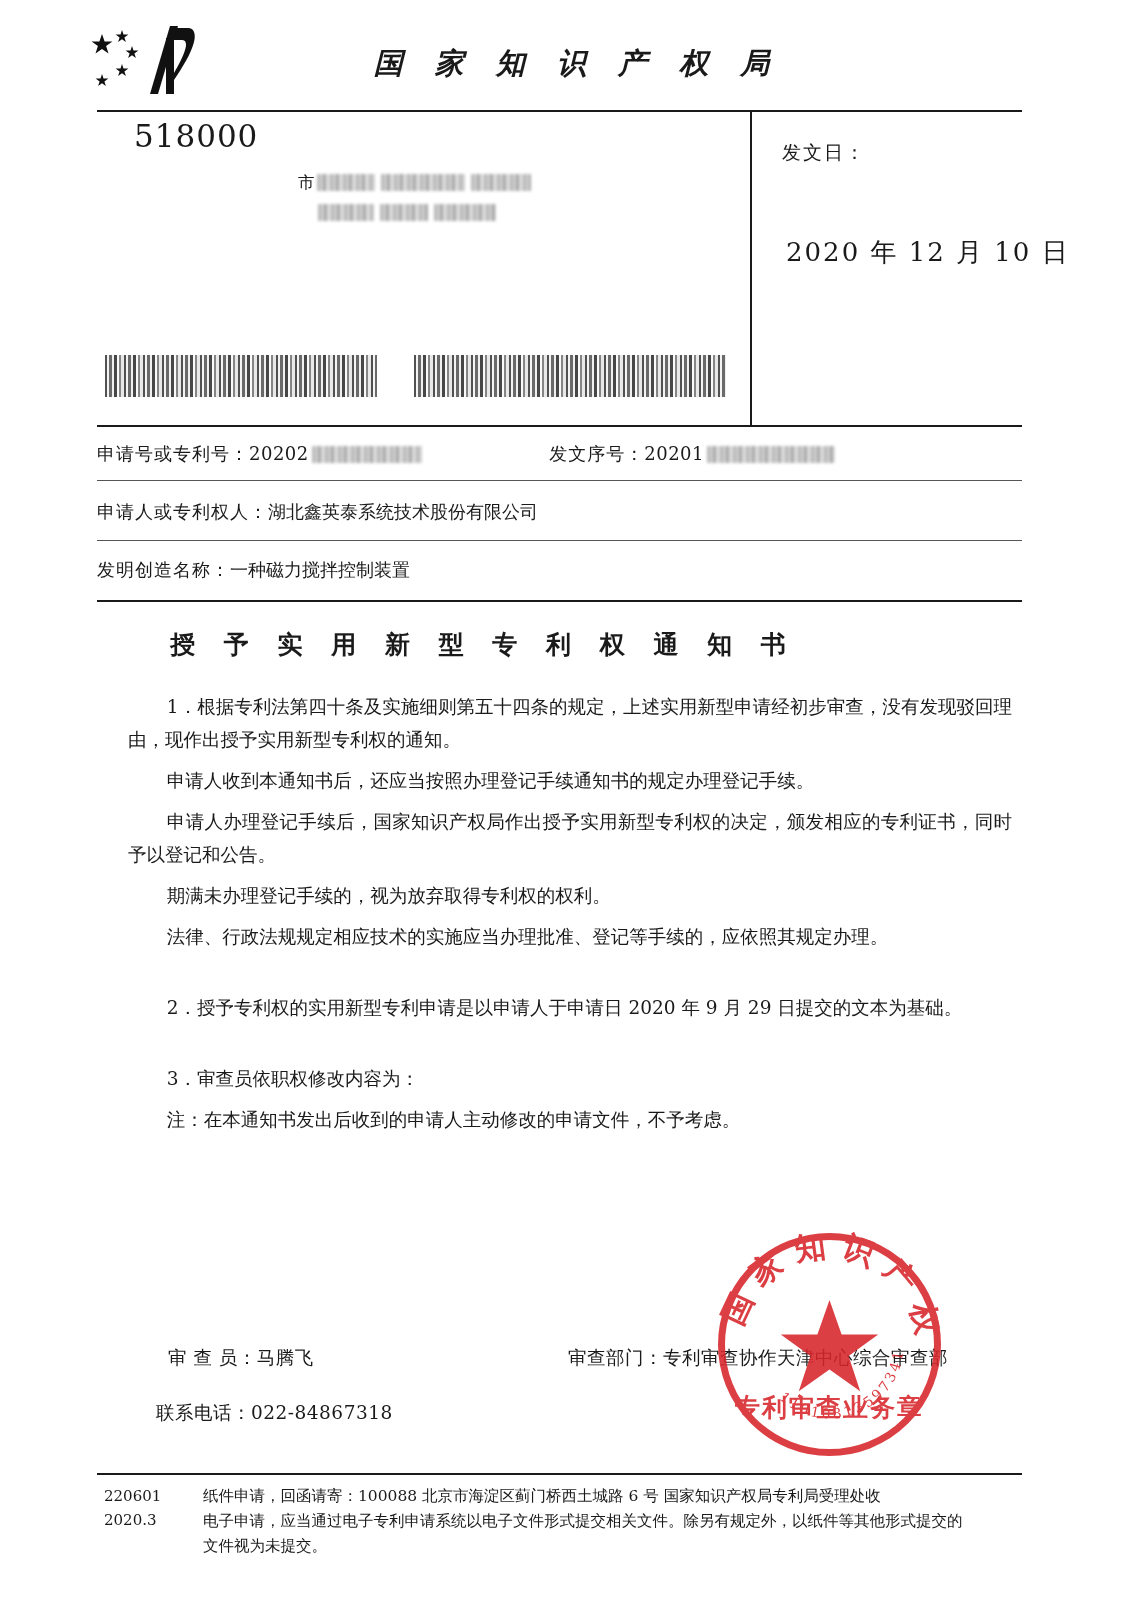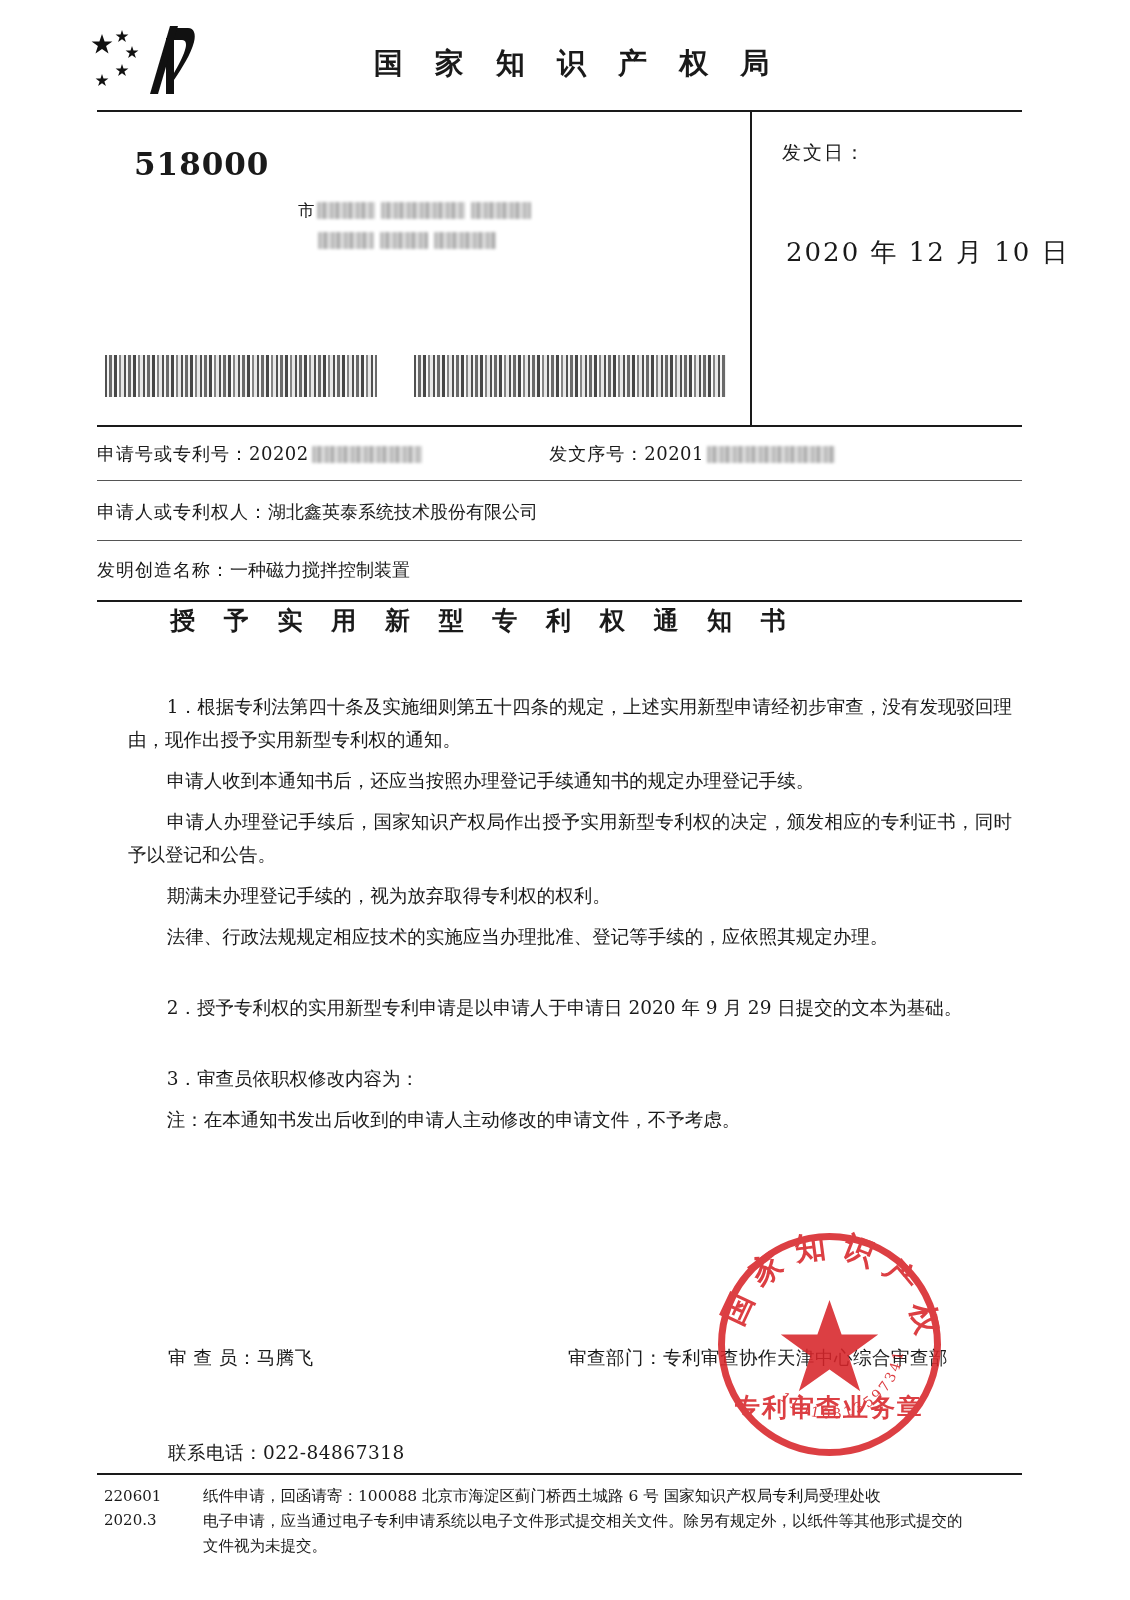--- a/index.html
+++ b/index.html
@@ -14,20 +14,21 @@
   }
   .page {
     position:relative;
     width:1130px; height:1600px;
     padding:0;
   }
   
   .header {
     position:relative;
     height:108px;
+    font-style:italic;
   }
   .logo {
     position:absolute; left:78px; top:24px;
     width:118px; height:72px;
   }
   .org-title {
     position:absolute; left:0; top:44px; width:1130px;
     text-align:center;
     font-size:29px; font-weight:bold;
     letter-spacing:11px;
@@ -39,22 +40,22 @@
     position:absolute; left:97px; width:925px;
     border-top:2px solid #1a1a1a;
   }
   .hr.thin { border-top:1px solid #555; }
   
   .addr-block {
     position:absolute; left:97px; top:118px;
     width:650px; height:310px;
   }
   .zip {
-    font-size:31px; font-weight:bold;
-    margin-left:37px; margin-top:28px;
+    font-size:31px; font-weight:normal;
+    margin-left:37px; 
     letter-spacing:1px;
   }
   .addr-lines {
     margin-left:26px; margin-top:14px;
     font-size:16.5px; line-height:30px;
   }
   .addr-line { white-space:nowrap; }
   .redact {
     display:inline-block;
     vertical-align:-3px;
@@ -96,21 +97,21 @@
   }
   
   .field-row {
     position:absolute; left:97px; width:925px;
     font-size:18px;
   }
   .fr-label { letter-spacing:1px;text-align:center; }
   .mono-num { font-family:"DejaVu Serif", serif; letter-spacing:0.5px; }
   
   .doc-title {
-    position:absolute; left:0; top:604px; width:946px;
+    position:absolute; left:0; top:628px; width:946px;
     text-align:center;
     font-size:25px; font-weight:bold;
     letter-spacing:10px;
     padding-left:20px;
   }
   
   .body-text {
     position:absolute; left:120px; top:682px;
     width:900px;
     font-size:18.5px;
@@ -119,21 +120,21 @@
   }
   .body-text p { margin:8px; }
   .indent { text-indent:2.1em; }
   .gap { height:22px; }
   
   .sig {
     position:absolute; font-size:18.5px; letter-spacing:0.5px;
   }
   #sig-examiner { left:168px; top:1345px; }
   #sig-dept     { left:568px; top:1345px; }
-  #sig-phone    { left:168px; top:1400px;margin-top:40px; }
+  #sig-phone    { left:156px; top:1400px; }
   
   .seal {
     position:absolute; left:713px; top:1228px;
     width:233px; height:233px;
   }
   
   .footer-line {
     position:absolute; left:97px; top:1473px;
     width:925px; border-top:2px solid #1a1a1a;
   }

